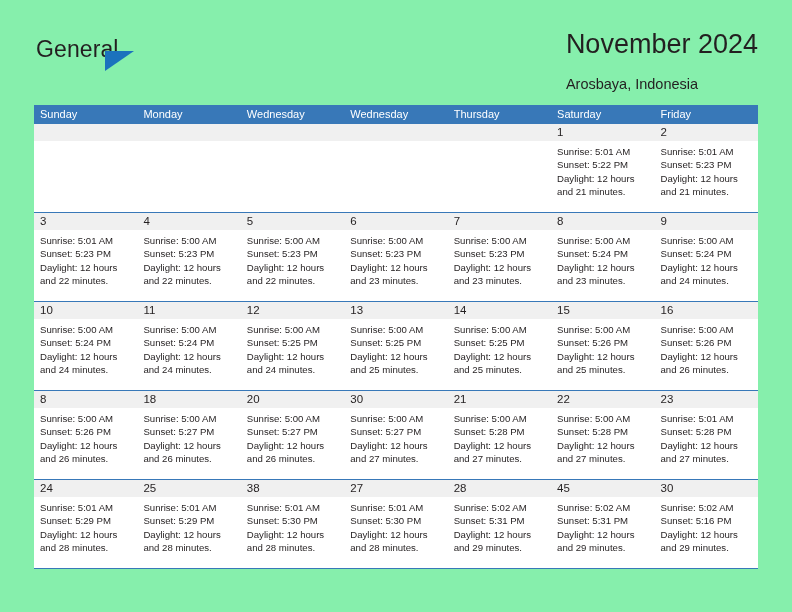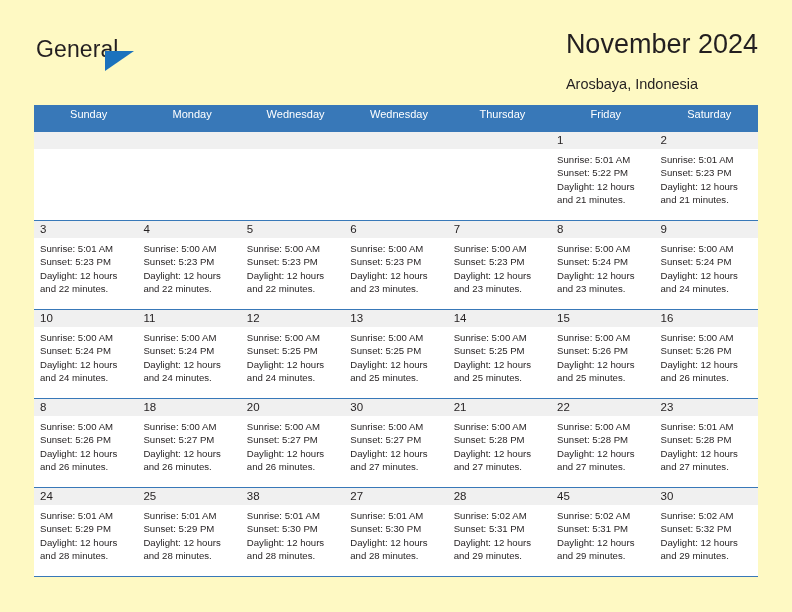--- a/index.html
+++ b/index.html
@@ -10,21 +10,21 @@
     height: 612px;
     background: #ffffff;
     font-family: "Liberation Sans", sans-serif;
     color: #231f20;
   }
 
   #page {
     position: relative;
     width: 792px;
     height: 612px;
-    background: #fef9c3;
+    background: #86efac;
     overflow: hidden;
   }
 
   
   .header {
     position: absolute;
     left: 34px;
     top: 28px;
     right: 34px;
     height: 70px;
@@ -94,22 +94,21 @@
   .calendar {
     position: absolute;
     left: 34px;
     top: 105px;
     width: 724px;
   }
 
   .cal-head {
     display: flex;
     background: #3878b8;
-    height: 27px;
-    text-align: center;
+    height: 19px;
   }
   .cal-head .hcell {
     flex: 1 1 0;
     color: #ffffff;
     font-size: 11px;
     line-height: 19px;
     padding-left: 6px;
     white-space: nowrap;
     overflow: hidden;
   }
@@ -166,22 +165,22 @@
 
   </div>
 
   <div class="calendar">
     <div class="cal-head" id="cal-head">
         <div class="hcell">Sunday</div>
         <div class="hcell">Monday</div>
         <div class="hcell">Wednesday</div>
         <div class="hcell">Wednesday</div>
         <div class="hcell">Thursday</div>
+        <div class="hcell">Saturday</div>
         <div class="hcell">Friday</div>
-        <div class="hcell">Saturday</div>
       </div>
     <div id="cal-body">
         <div class="cal-row">
           <div class="cell empty">
             <div class="daynum-band"></div>
           </div>
           <div class="cell empty">
             <div class="daynum-band"></div>
           </div>
           <div class="cell empty">
@@ -459,21 +458,21 @@
               <div>Sunrise: 5:02 AM</div>
               <div>Sunset: 5:31 PM</div>
               <div>Daylight: 12 hours</div>
               <div>and 29 minutes.</div>
             </div>
           </div>
           <div class="cell">
             <div class="daynum-band">30</div>
             <div class="info">
               <div>Sunrise: 5:02 AM</div>
-              <div>Sunset: 5:32 PM</div>
+              <div>Sunset: 5:16 PM</div>
               <div>Daylight: 12 hours</div>
               <div>and 29 minutes.</div>
             </div>
           </div>
         </div>
       </div>
   </div>
 
 </div>
 

